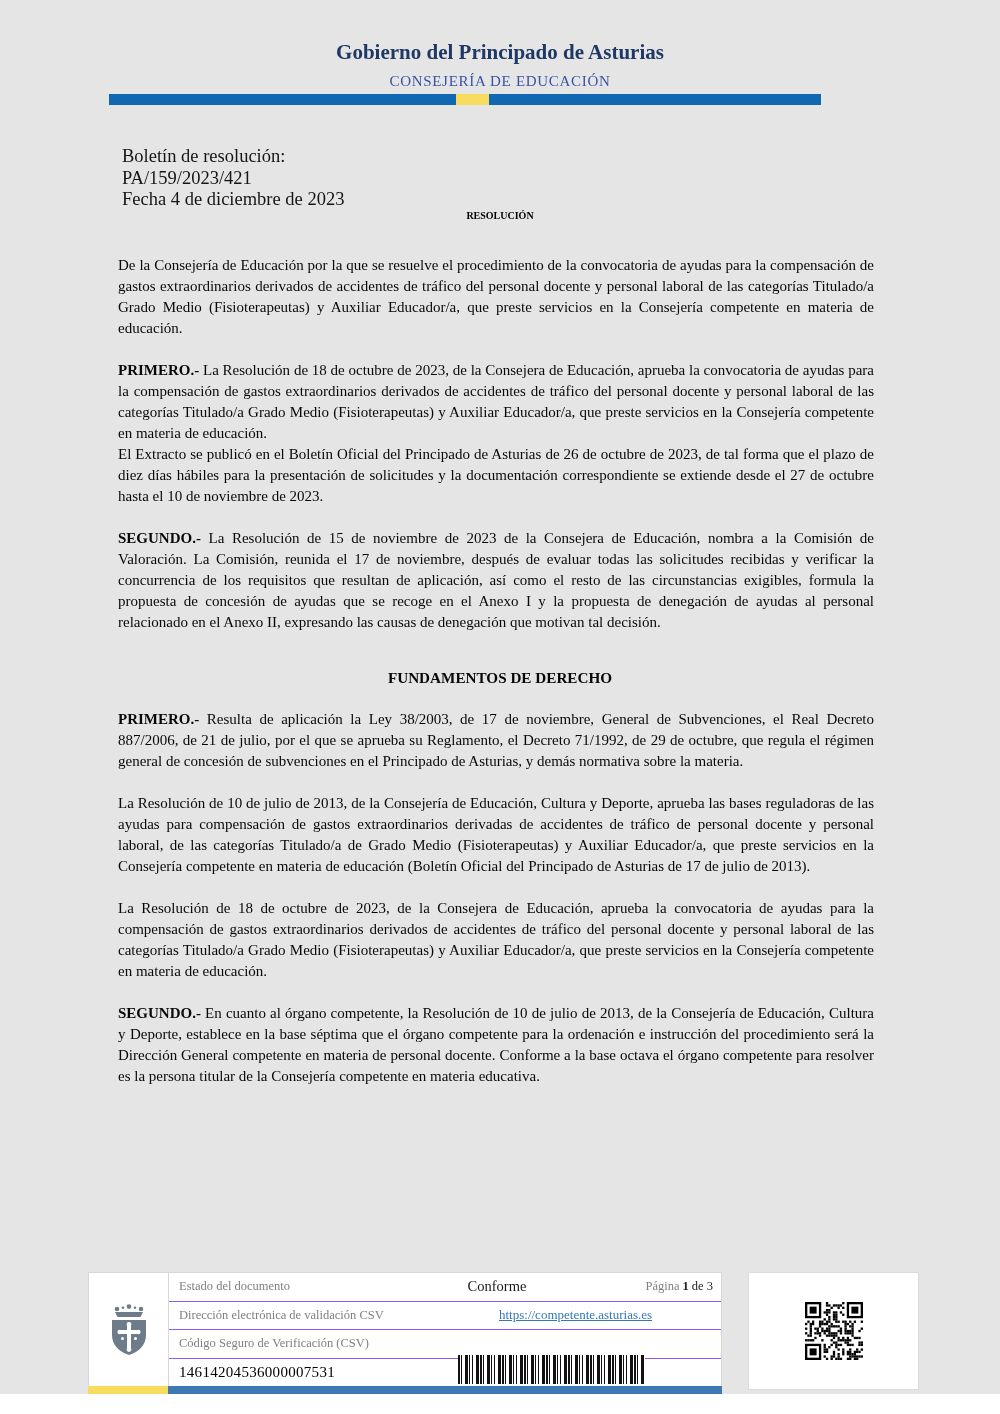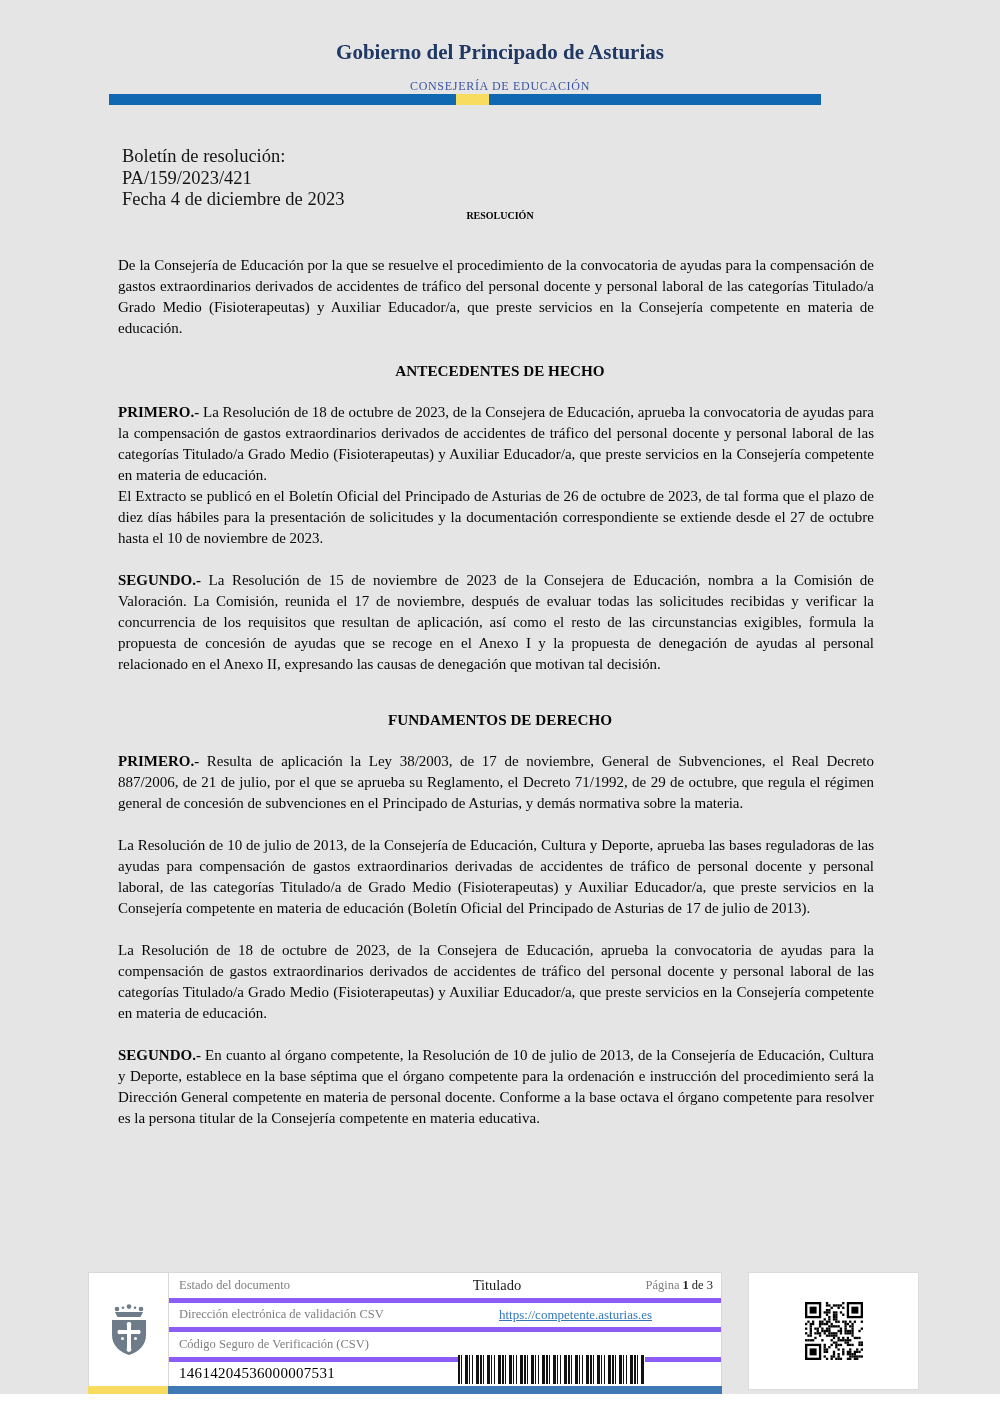--- a/index.html
+++ b/index.html
@@ -11,21 +11,21 @@
     --link-blue:#3377BB;
     --label-gray:#7F7F7F;
   }
   html,body{margin:0;padding:0;background:#ffffff;}
   .page{
     position:relative;width:1000px;height:1394px;background:#e5e5e5;
     font-family:Liberation Serif, serif;overflow:hidden;color:#080808;
   }
   
   .gov-title{margin:0;padding-top:40px;text-align:center;font-weight:bold;font-size:21px;color:var(--title-navy);}
-  .gov-subtitle{text-align:center;font-size:12px;letter-spacing:.7px;color:var(--subtitle-blue);margin-top:14px;}
+  .gov-subtitle{text-align:center;font-size:15px;letter-spacing:.7px;color:var(--subtitle-blue);margin-top:8px;}
   .header-bar{position:absolute;left:109px;top:94px;width:712px;height:11px;display:flex;}
   .header-bar .seg-b1{width:347px;background:var(--bar-blue);}
   .header-bar .seg-y{width:33px;background:var(--bar-yellow);}
   .header-bar .seg-b2{flex:1;background:var(--bar-blue);}
   
   .meta{position:absolute;left:122px;top:146px;font-size:18.5px;line-height:21.5px;color:#151515;}
   .doc-title{position:absolute;left:118px;top:210px;width:764px;text-align:center;font-weight:bold;font-size:10px;color:#000;}
   
   #doc-body{position:absolute;left:118px;top:255px;width:764px;font-size:15px;line-height:21px;text-align:justify;}
   .doc-para{margin:0 8px 21px 0;}
@@ -33,21 +33,21 @@
   .doc-para b{font-weight:bold;}
   .doc-heading{font-weight:bold;text-align:center;font-size:15.2px;margin:0 0 21px 0;}
   .doc-heading.space-before{margin-top:34px;}
   
   .footer-box{
     position:absolute;left:88px;top:1272px;width:634px;height:114px;box-sizing:border-box;
     border:1px solid #D8D8D8;border-bottom:none;display:flex;background:#fff;
   }
   .shield-cell{width:79px;border-right:1px solid #D8D8D8;display:flex;align-items:center;justify-content:center;}
   .frows{flex:1;display:flex;flex-direction:column;}
-  .frow{position:relative;flex:1;border-bottom:5px solid #8b5cf6;display:flex;align-items:center;padding-left:10px;box-sizing:border-box;}
+  .frow{position:relative;flex:1;border-bottom:1px solid #8b5cf6;display:flex;align-items:center;padding-left:10px;box-sizing:border-box;}
   .frow:last-child{border-bottom:none;text-align:right;}
   .flabel{font-size:12.5px;color:var(--label-gray);}
   .original{position:absolute;left:328px;transform:translateX(-50%);font-size:14.5px;color:#1a1a1a;}
   .pageinfo{position:absolute;right:8px;font-size:12.5px;color:var(--label-gray);white-space:nowrap;}
   .pageinfo b{color:#222;margin:0 3px;}
   .pageinfo .ptotal{color:#222;}
   .csv-link{position:absolute;left:330px;font-size:13px;color:var(--link-blue);text-decoration:underline;cursor:pointer;}
   .csv-code{font-size:15px;color:#000;letter-spacing:.3px;}
   .barcode{
     position:absolute;left:289px;bottom:2px;width:187px;height:29px;background:#fff;
@@ -78,21 +78,20 @@
 
   <div class="meta">
     <div>Boletín de resolución:</div>
     <div>PA/159/2023/421</div>
     <div>Fecha 4 de diciembre de 2023</div>
   </div>
   <div class="doc-title">RESOLUCIÓN</div>
 
   <main id="doc-body">
       <div class="doc-para"> De la Consejería de Educación por la que se resuelve el procedimiento de la convocatoria de ayudas para la compensación de gastos extraordinarios derivados de accidentes de tráfico del personal docente y personal laboral de las categorías Titulado/a Grado Medio (Fisioterapeutas) y Auxiliar Educador/a, que preste servicios en la Consejería competente en materia de educación.</div>
-      <div class="doc-heading">ANTECEDENTES DE HECHO</div>
       <div class="doc-para tight-after"><b>PRIMERO.-</b> La Resolución de 18 de octubre de 2023, de la Consejera de Educación, aprueba la convocatoria de ayudas para la compensación de gastos extraordinarios derivados de accidentes de tráfico del personal docente y personal laboral de las categorías Titulado/a Grado Medio (Fisioterapeutas) y Auxiliar Educador/a, que preste servicios en la Consejería competente en materia de educación.</div>
       <div class="doc-para">El Extracto se publicó en el Boletín Oficial del Principado de Asturias de 26 de octubre de 2023, de tal forma que el plazo de diez días hábiles para la presentación de solicitudes y la documentación correspondiente se extiende desde el 27 de octubre hasta el 10 de noviembre de 2023.</div>
       <div class="doc-para"><b>SEGUNDO.-</b> La Resolución de 15 de noviembre de 2023 de la Consejera de Educación, nombra a la Comisión de Valoración. La Comisión, reunida el 17 de noviembre, después de evaluar todas las solicitudes recibidas y verificar la concurrencia de los requisitos que resultan de aplicación, así como el resto de las circunstancias exigibles, formula la propuesta de concesión de ayudas que se recoge en el Anexo I y la propuesta de denegación de ayudas al personal relacionado en el Anexo II, expresando las causas de denegación que motivan tal decisión.</div>
       <div class="doc-heading space-before">FUNDAMENTOS DE DERECHO</div>
       <div class="doc-para"><b>PRIMERO.-</b> Resulta de aplicación la Ley 38/2003, de 17 de noviembre, General de Subvenciones, el Real Decreto 887/2006, de 21 de julio, por el que se aprueba su Reglamento, el Decreto 71/1992, de 29 de octubre, que regula el régimen general de concesión de subvenciones en el Principado de Asturias, y demás normativa sobre la materia.</div>
       <div class="doc-para">La Resolución de 10 de julio de 2013, de la Consejería de Educación, Cultura y Deporte, aprueba las bases reguladoras de las ayudas para compensación de gastos extraordinarios derivadas de accidentes de tráfico de personal docente y personal laboral, de las categorías Titulado/a de Grado Medio (Fisioterapeutas) y Auxiliar Educador/a, que preste servicios en la Consejería competente en materia de educación (Boletín Oficial del Principado de Asturias de 17 de julio de 2013).</div>
       <div class="doc-para">La Resolución de 18 de octubre de 2023, de la Consejera de Educación, aprueba la convocatoria de ayudas para la compensación de gastos extraordinarios derivados de accidentes de tráfico del personal docente y personal laboral de las categorías Titulado/a Grado Medio (Fisioterapeutas) y Auxiliar Educador/a, que preste servicios en la Consejería competente en materia de educación.</div>
       <div class="doc-para"><b>SEGUNDO.-</b> En cuanto al órgano competente, la Resolución de 10 de julio de 2013, de la Consejería de Educación, Cultura y Deporte, establece en la base séptima que el órgano competente para la ordenación e instrucción del procedimiento será la Dirección General competente en materia de personal docente. Conforme a la base octava el órgano competente para resolver es la persona titular de la Consejería competente en materia educativa.</div>
     </main>
 
@@ -116,21 +115,21 @@
           <circle cx="31.4" cy="30" r="2.2"></circle>
           <circle cx="22" cy="47.5" r="2.4"></circle>
           <circle cx="15.5" cy="36.5" r="1.5"></circle>
           <circle cx="28.5" cy="36.5" r="1.5"></circle>
         </g>
       </svg>
     </div>
     <div class="frows">
       <div class="frow">
         <span class="flabel">Estado del documento</span>
-        <span class="original">Titulado</span>
+        <span class="original">Conforme</span>
         <span class="pageinfo">
           <span>Página</span><b>1</b><span class="ptotal">de 3</span>
         </span>
       </div>
       <div class="frow">
         <span class="flabel">Dirección electrónica de validación CSV</span>
         <a class="csv-link">https://competente.asturias.es</a>
       </div>
       <div class="frow">
         <span class="flabel">Código Seguro de Verificación (CSV)</span>

